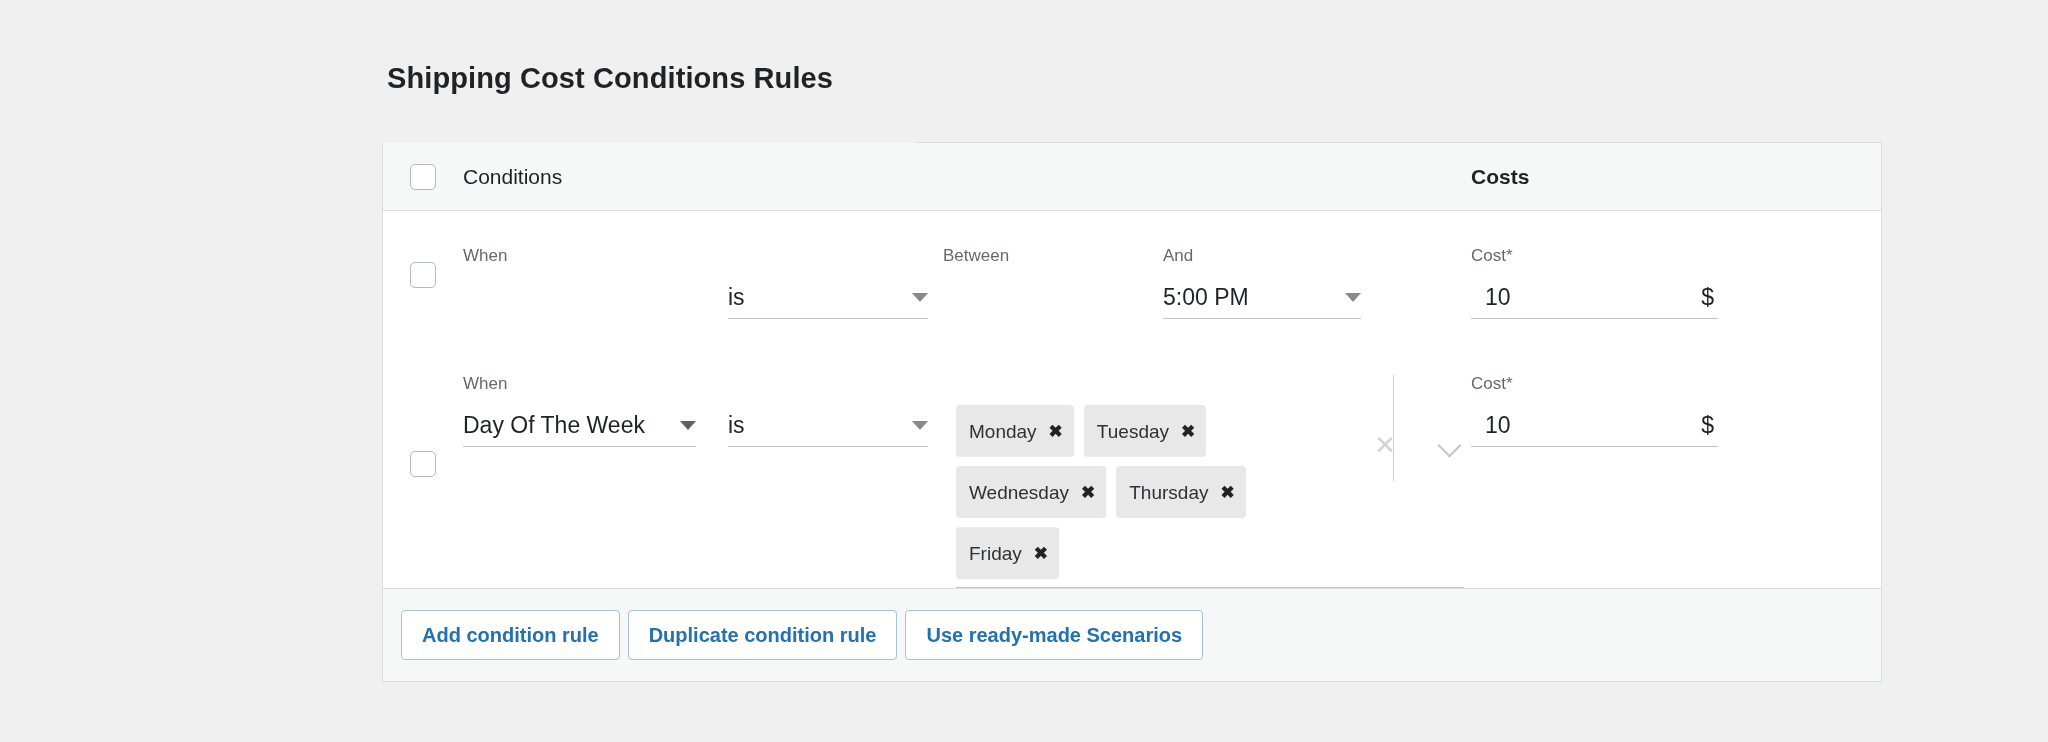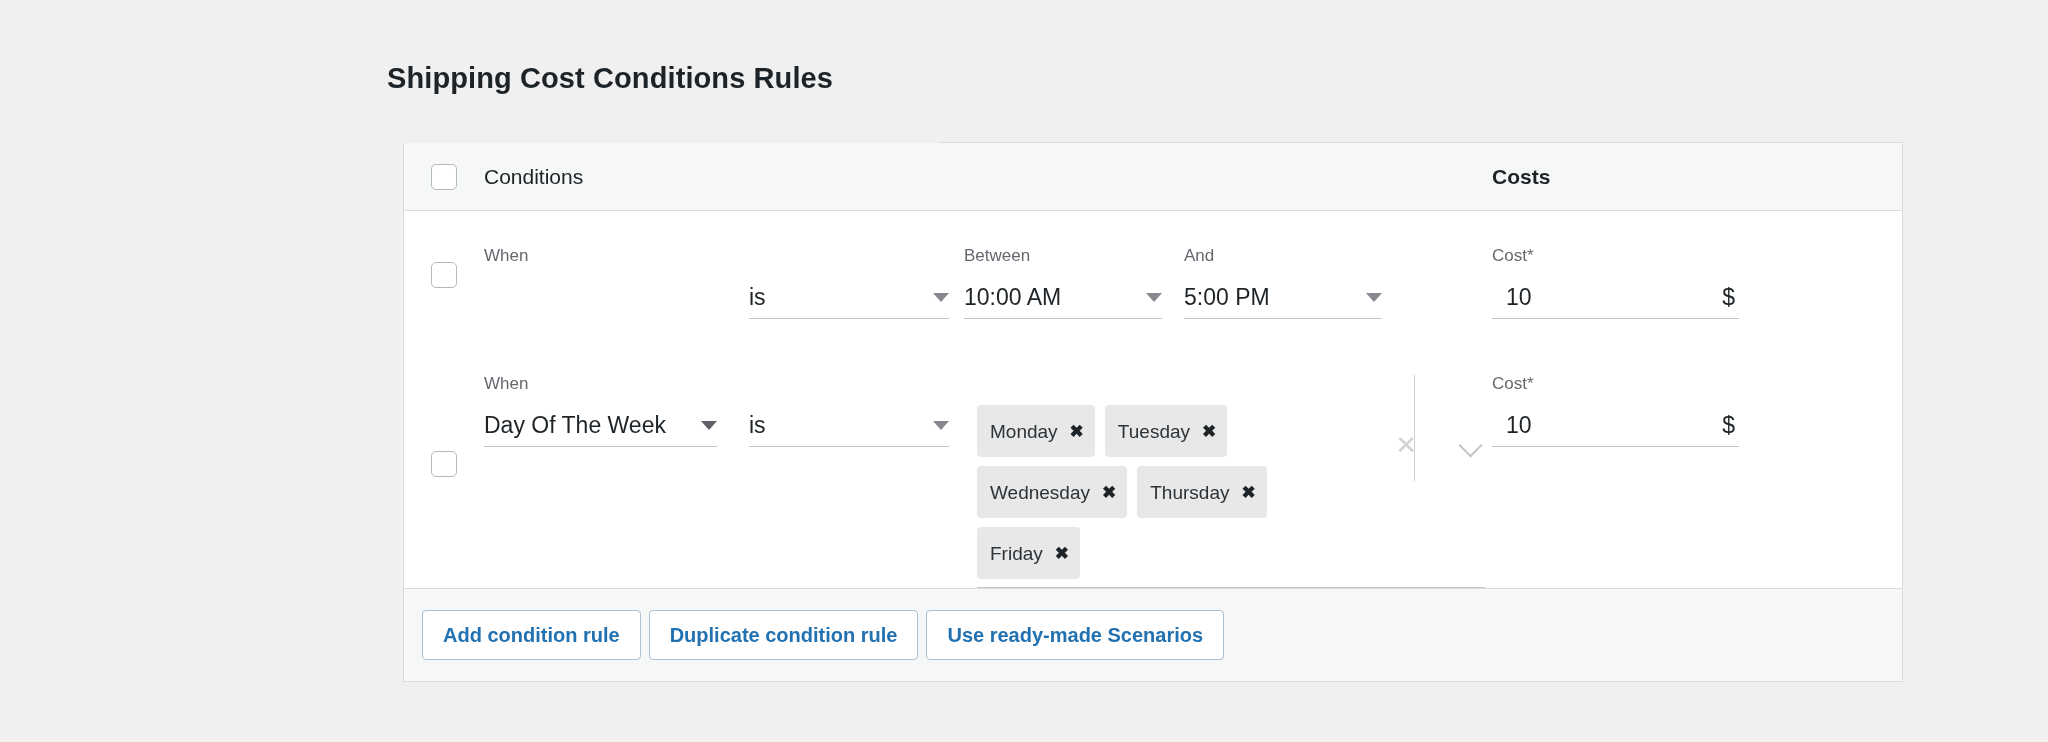--- a/index.html
+++ b/index.html
@@ -26,21 +26,21 @@
     top: 62px;
     font-size: 29px;
     font-weight: bold;
     color: #1d2327;
     letter-spacing: 0.1px;
   }
 
   
   .card {
     position: absolute;
-    left: 403px;
+    left: 382px;
     top: 143px;
     width: 1500px;
     background: #ffffff;
     border: 1px solid #dcdcde;
     border-top: none;
   }
 
   
   .card-header {
     position: relative;
@@ -340,24 +340,20 @@
           <div class="field f-is">
             <div class="field-label">&nbsp;</div>
             <div class="select-line">
               <span class="select-value">is</span>
               <span class="caret thin"></span>
             </div>
           </div>
 
           <div class="field f-between">
             <div class="field-label">Between</div>
-            <div class="select-line">
-              <span class="select-value">10:00 AM</span>
-              <span class="caret thin"></span>
-            </div>
           </div>
 
           <div class="field f-and">
             <div class="field-label">And</div>
             <div class="select-line">
               <span class="select-value">5:00 PM</span>
               <span class="caret thin"></span>
             </div>
           </div>
 

